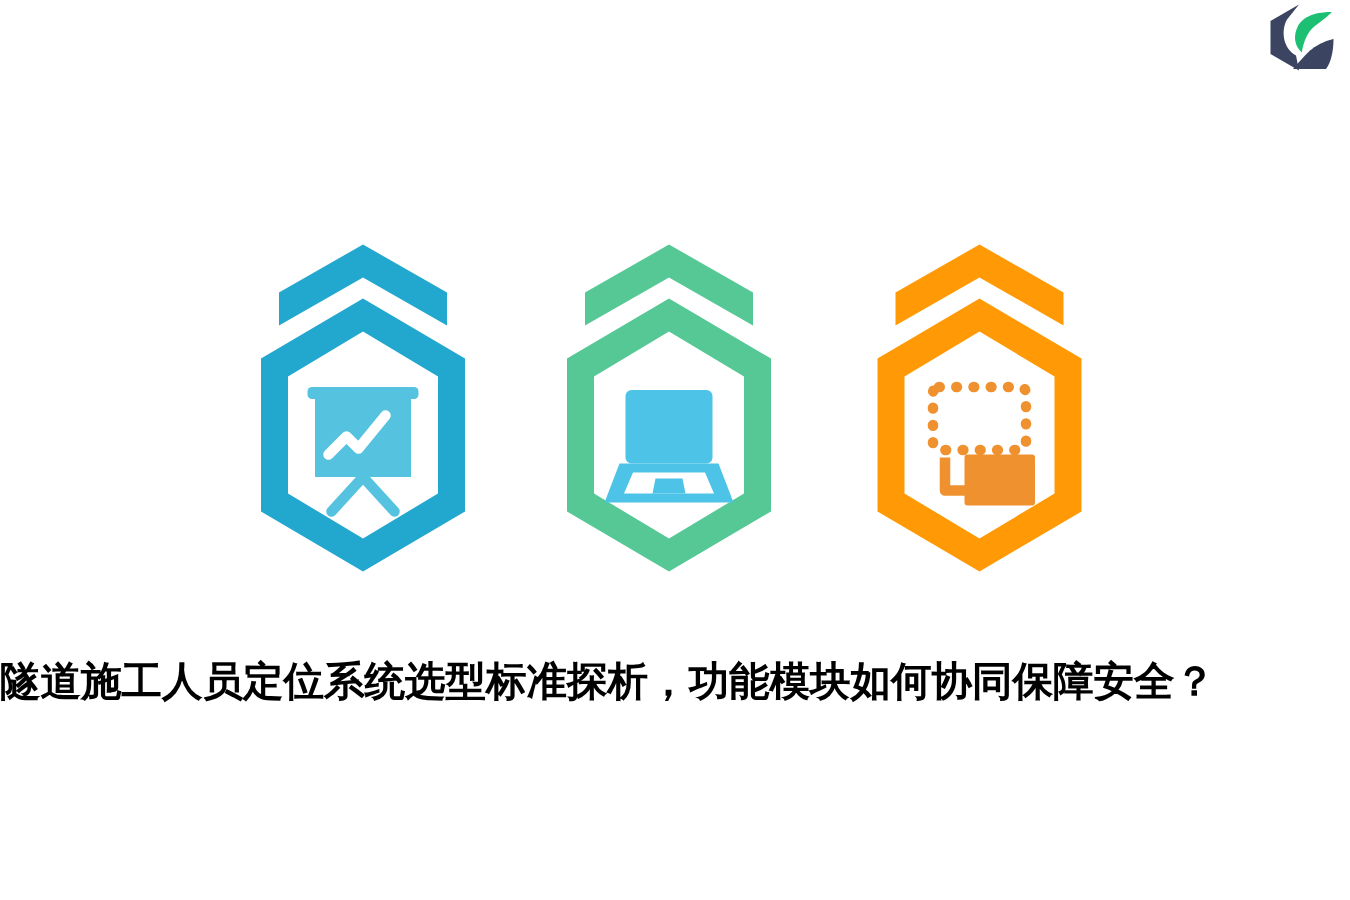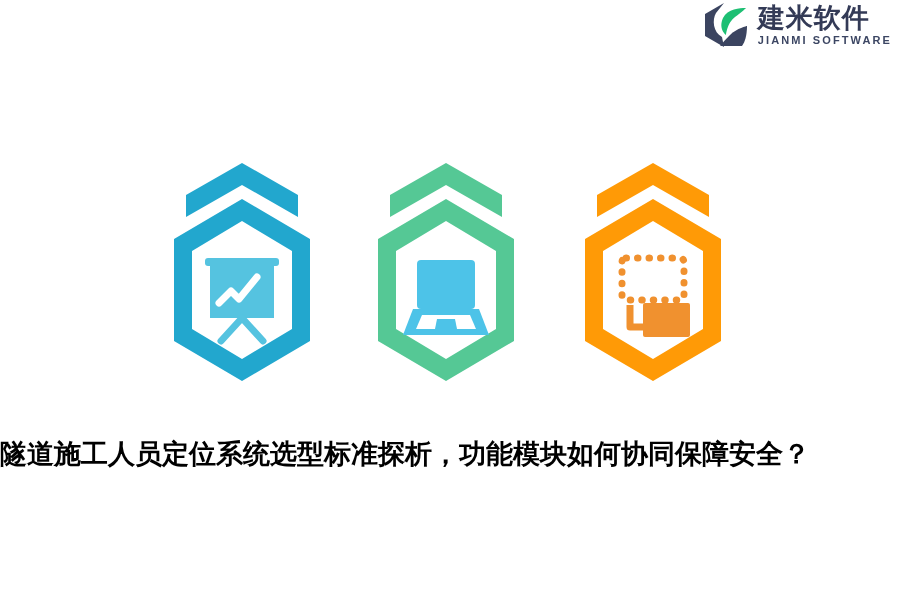--- a/index.html
+++ b/index.html
@@ -93,24 +93,20 @@
 </style>
 </head>
 <body>
 
 <div class="brand">
   <svg class="brand-mark" viewBox="0 0 48 46">
     <path d="M22 1 L3 12 L3 34 L22 45 L20 35 C11 30 10 18 14 11 Z" fill="#3b4460"></path>
     <path d="M44 6 C44 6 26 5 21 16 C16 27 24 33 24 33 C24 33 25 21 33 15 C40 10 44 6 44 6 Z" fill="#1dbf73"></path>
     <path d="M45 24 C45 24 35 26 28 33 C22 39 18 44 18 44 L40 44 C43 40 45 33 45 24 Z" fill="#3b4460"></path>
   </svg>
-  <div class="brand-text">
-    <div class="brand-cn">建米软件</div>
-    <div class="brand-en">JIANMI SOFTWARE</div>
-  </div>
 </div>
 
 <div class="icon-row">
 
   <div class="icon-badge badge-1">
     <svg viewBox="0 0 190 235">
 
       <path d="M95 8 L151 40 L151 62 L95 30 L39 62 L39 40 Z" fill="#22a7ce"></path>
 
       <path d="M95 44 L163 84 L163 186 L95 226 L27 186 L27 84 Z

